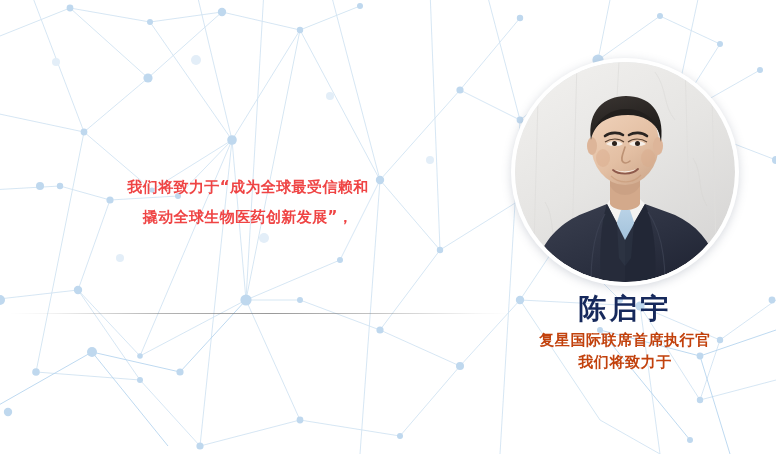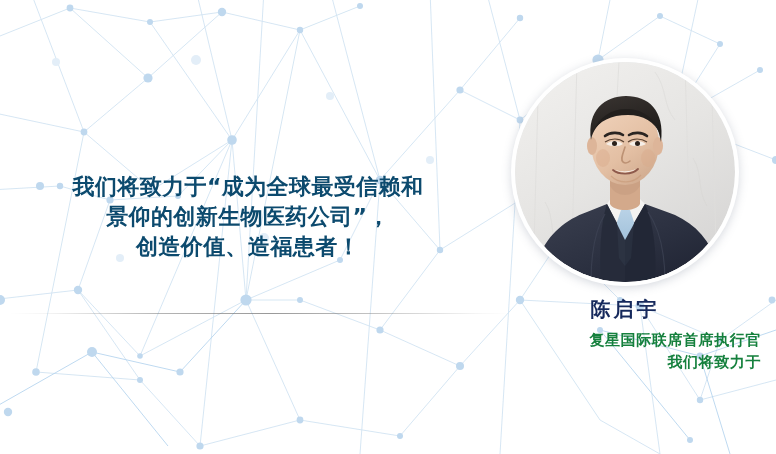--- a/index.html
+++ b/index.html
@@ -36,24 +36,24 @@
   #quote-block {
     position: absolute;
     left: 0px;
     top: 172px;
     width: 488px;
     text-align: center;
   }
   .quote-line {
     font-family: "DejaVu Sans", "Liberation Sans", sans-serif;
     font-weight: bold;
-    font-size: 22px;
+    font-size: 15px;
     line-height: 30px;
     letter-spacing: 0.4px;
-    color: #0c4a6e;
+    color: #ef4444;
     white-space: nowrap;
     margin-left: 8px;
   }
 
   #quote-divider {
     position: absolute;
     left: 10px;
     top: 313px;
     width: 500px;
     height: 1px;
@@ -104,35 +104,34 @@
   #person-info {
     position: absolute;
     left: 489px;
     top: 292px;
     width: 272px;
     text-align: center;
   }
   #person-name {
     font-family: "DejaVu Sans", "Liberation Sans", sans-serif;
     font-weight: bold;
-    font-size: 20px;
+    font-size: 28px;
     line-height: 34px;
     letter-spacing: 3px;
     color: #16295c;
     margin-bottom: 3px;
   }
   .person-title {
     font-family: "DejaVu Sans", "Liberation Sans", sans-serif;
     font-weight: bold;
     font-size: 15px;
     line-height: 22px;
     letter-spacing: 0.6px;
-    color: #15803d;
+    color: #c2410c;
     white-space: nowrap;
-    text-align: right;
   }
 </style>
 </head>
 <body>
 
 <div id="stage">
 
   <svg id="network-bg" viewBox="0 0 776 454" width="776" height="454" xmlns="http://www.w3.org/2000/svg">
     <defs>
       <linearGradient id="fadeRight" x1="0" y1="0" x2="1" y2="0">
@@ -258,22 +257,21 @@
       <circle cx="264" cy="238" r="5"></circle>
       <circle cx="540" cy="190" r="4"></circle>
       <circle cx="120" cy="258" r="4"></circle>
       <circle cx="612" cy="160" r="4"></circle>
       <circle cx="56" cy="62" r="4"></circle>
     </g>
   </svg>
 
   <div id="quote-block">
     <div class="quote-line">我们将致力于“成为全球最受信赖和</div>
-    <div class="quote-line">景仰的创新生物医药公司”，</div>
-    <div class="quote-line">创造价值、造福患者！</div>
+    <div class="quote-line">撬动全球生物医药创新发展”，</div>
   </div>
 
   <div id="quote-divider"></div>
 
   <div id="portrait-wrap">
     <div id="portrait-ring">
       <svg id="portrait-photo" viewBox="0 0 220 220" width="220" height="220" xmlns="http://www.w3.org/2000/svg">
         <defs>
           <clipPath id="circClip">
             <circle cx="110" cy="110" r="110"></circle>

